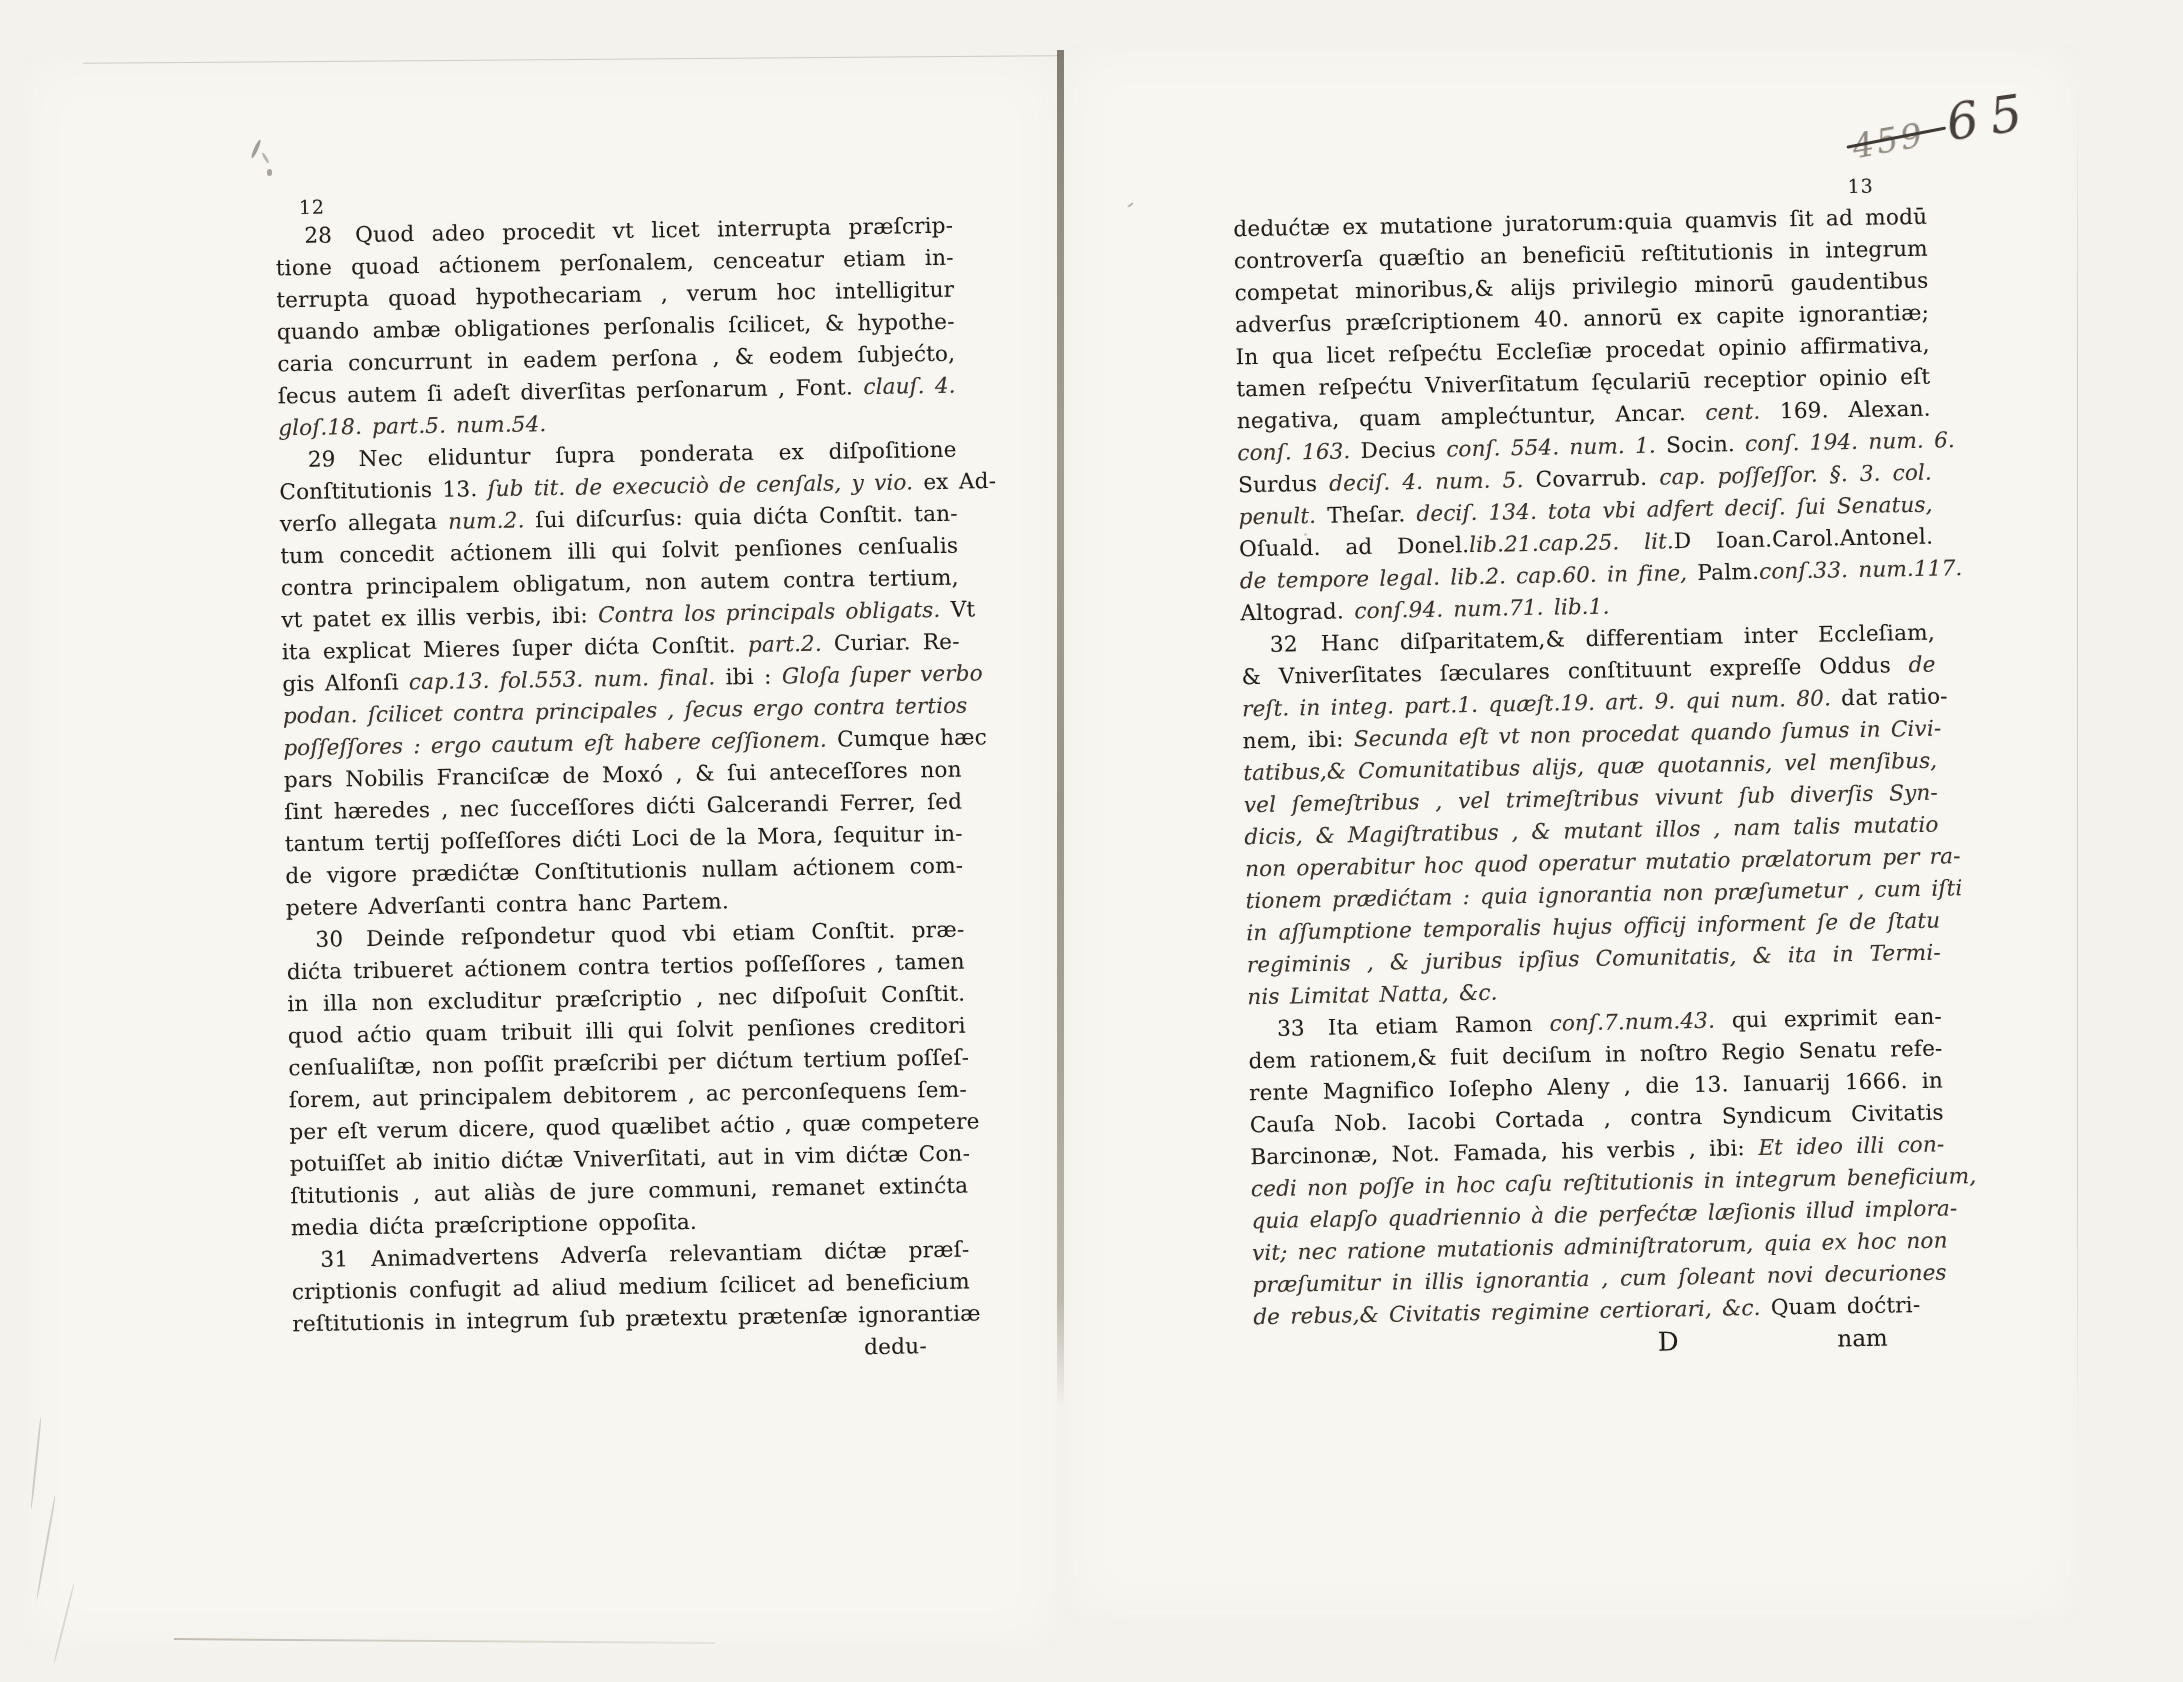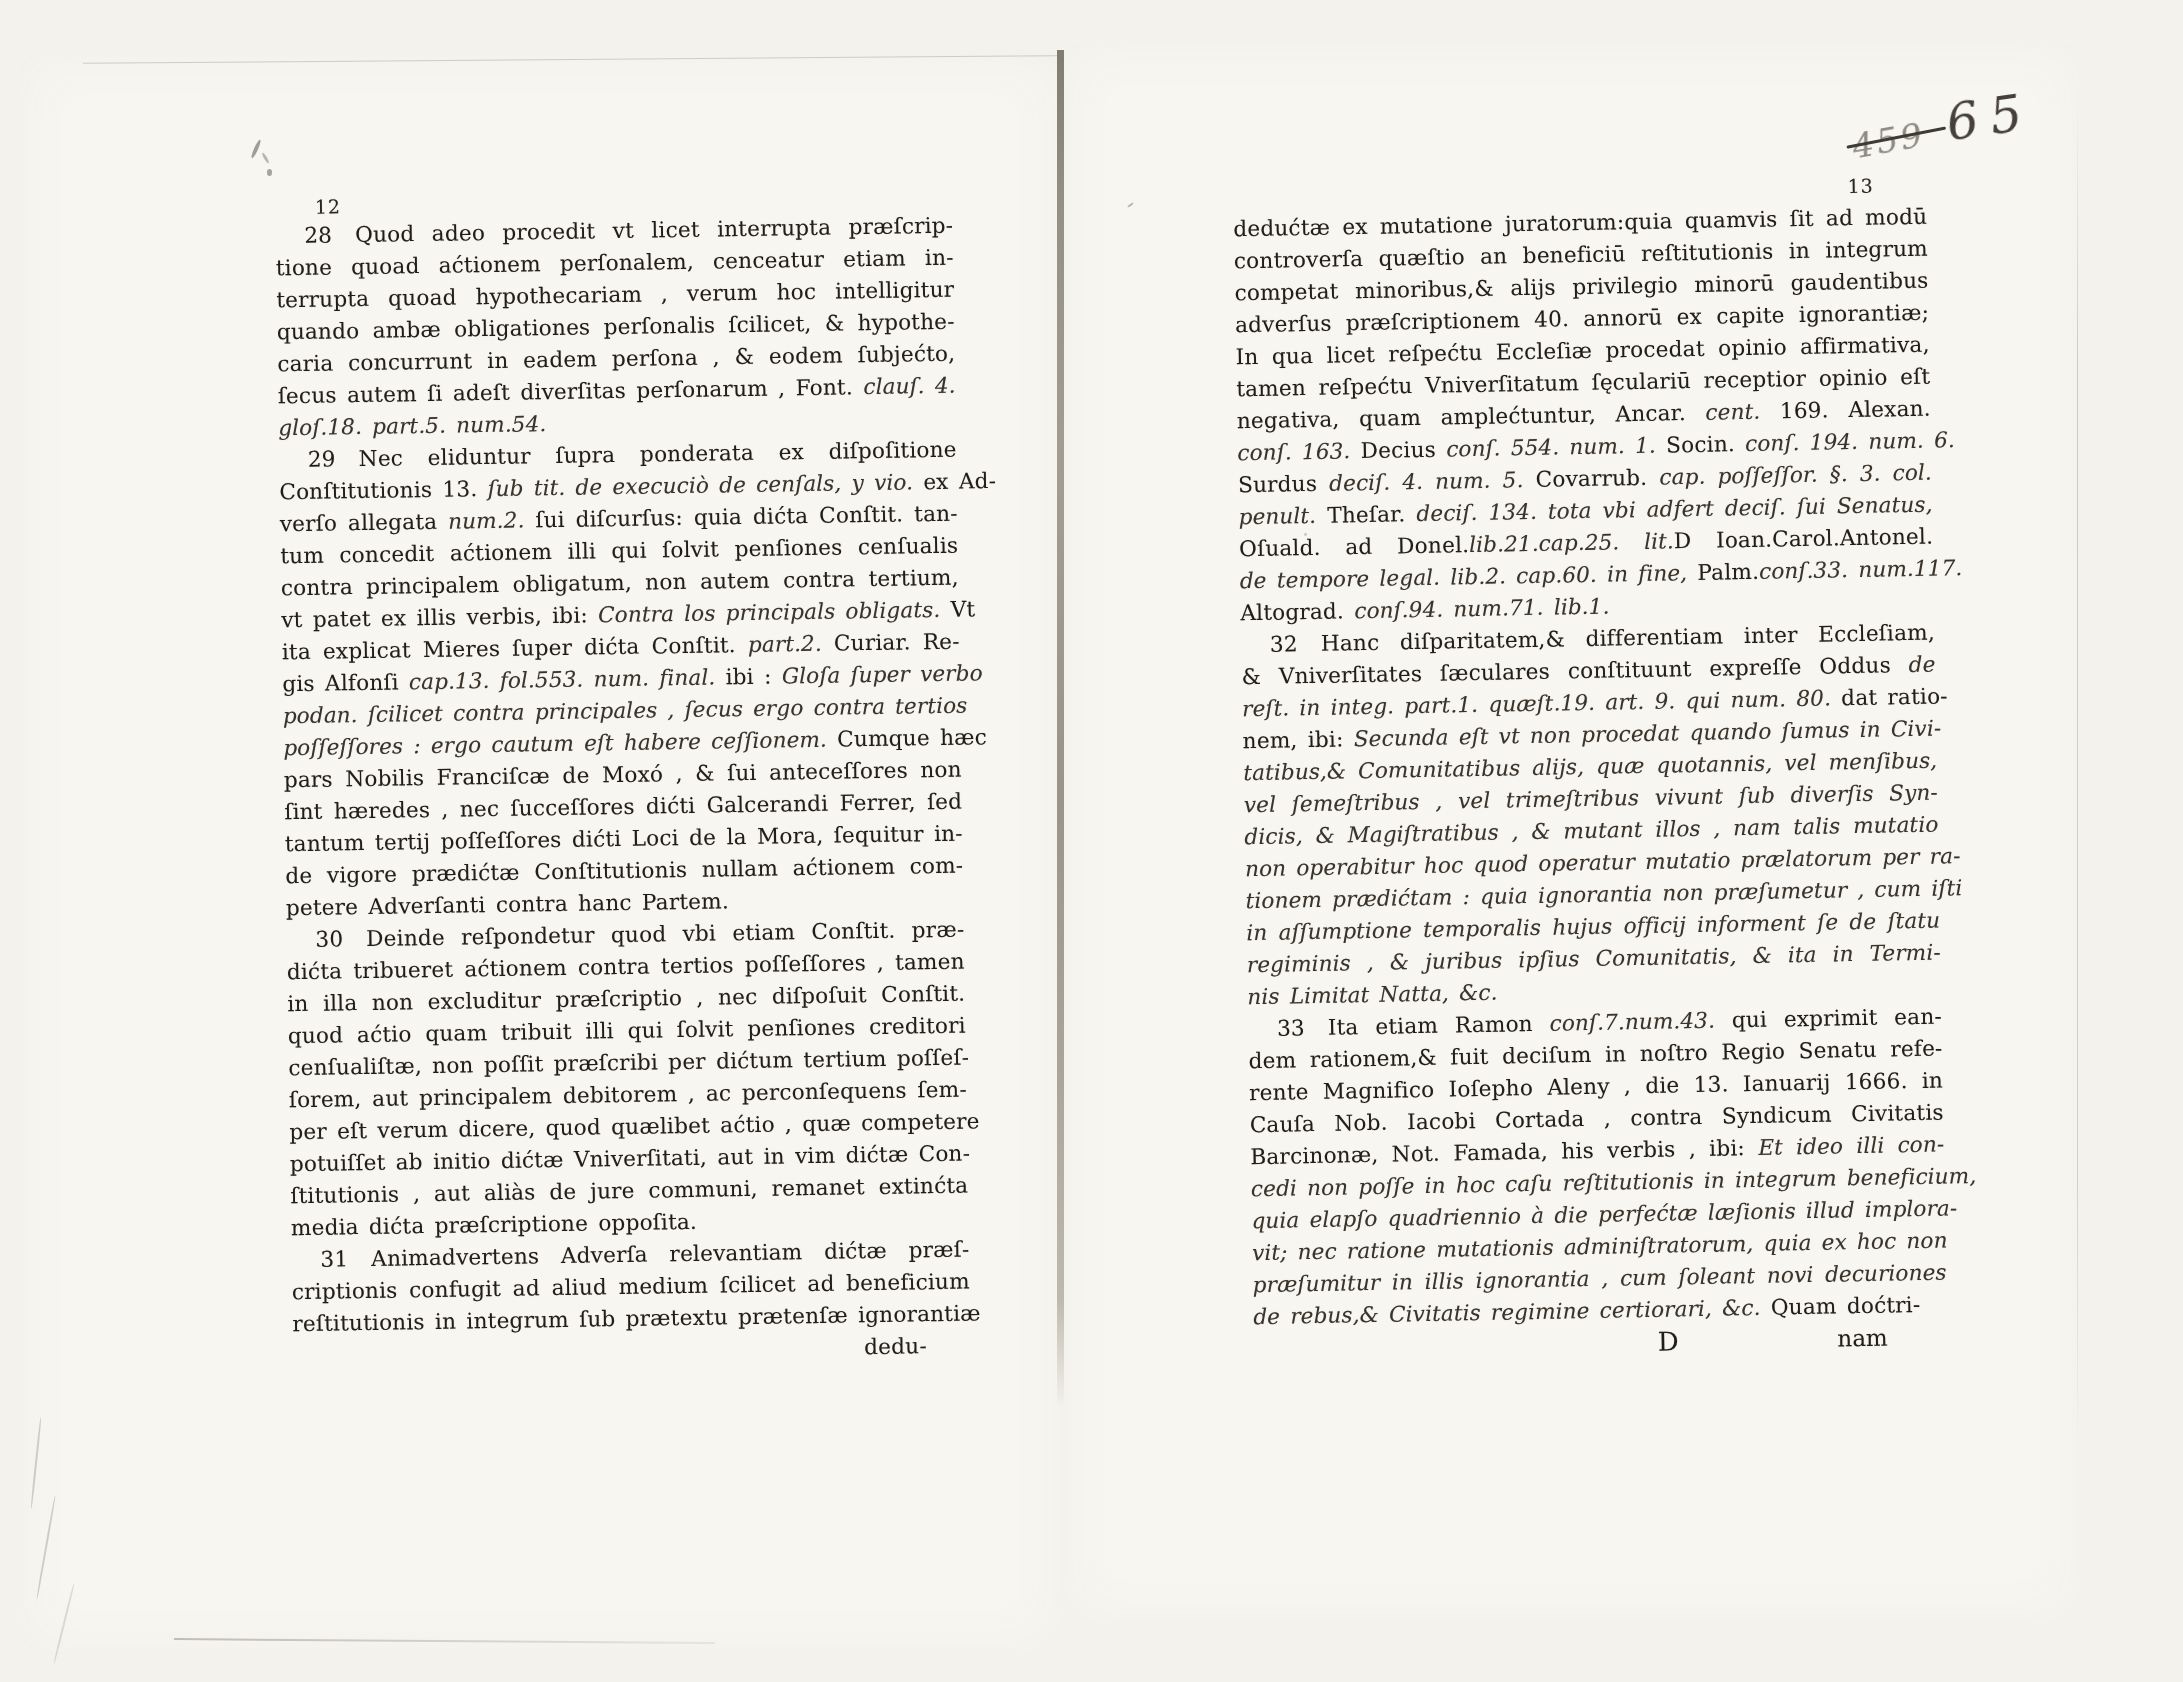--- a/index.html
+++ b/index.html
@@ -40,21 +40,21 @@
     height:32px;line-height:32px;font-size:21.6px;color:#221d18;
     text-align:justify;text-align-last:justify;white-space:nowrap;
     text-shadow:0 0 0.9px rgba(45,38,30,.30);word-spacing:3.2px;letter-spacing:0.2px;
   }
   .line.last{text-align-last:left;}
   .line.catch{text-align-last:right;padding-right:44px;}
   .seg-i{font-style:italic;color:#393329;letter-spacing:0.1px;}
   .seg-n{padding-left:29px;padding-right:23px;}
   .pagenum{position:absolute;font-size:19px;color:#2a251f;letter-spacing:0.9px;
     text-shadow:0 0 0.9px rgba(45,38,30,.3);}
-  .pn-left{left:40px;top:-24px;}
+  .pn-left{left:24px;top:-24px;}
   .pn-right{left:615px;top:-27px;}
   
   .annotation{position:absolute;left:620px;top:-103px;width:239px;height:83px;}
   .hand-crossed{position:absolute;left:0;top:22px;font-size:34px;color:#8f8a80;
     font-style:italic;transform:rotate(-9deg);letter-spacing:2.8px;filter:blur(0.3px);}
   .hand-strike{position:absolute;left:-6.4px;top:38px;width:101px;height:3.2px;background:#3f3b34;
     transform:rotate(-10deg);border-radius:1.8px;}
   .hand-number{position:absolute;left:95px;top:-8.3px;font-size:50px;color:#46403a;
     font-style:italic;transform:rotate(-7deg);letter-spacing:12px;filter:blur(0.1px);}
   

